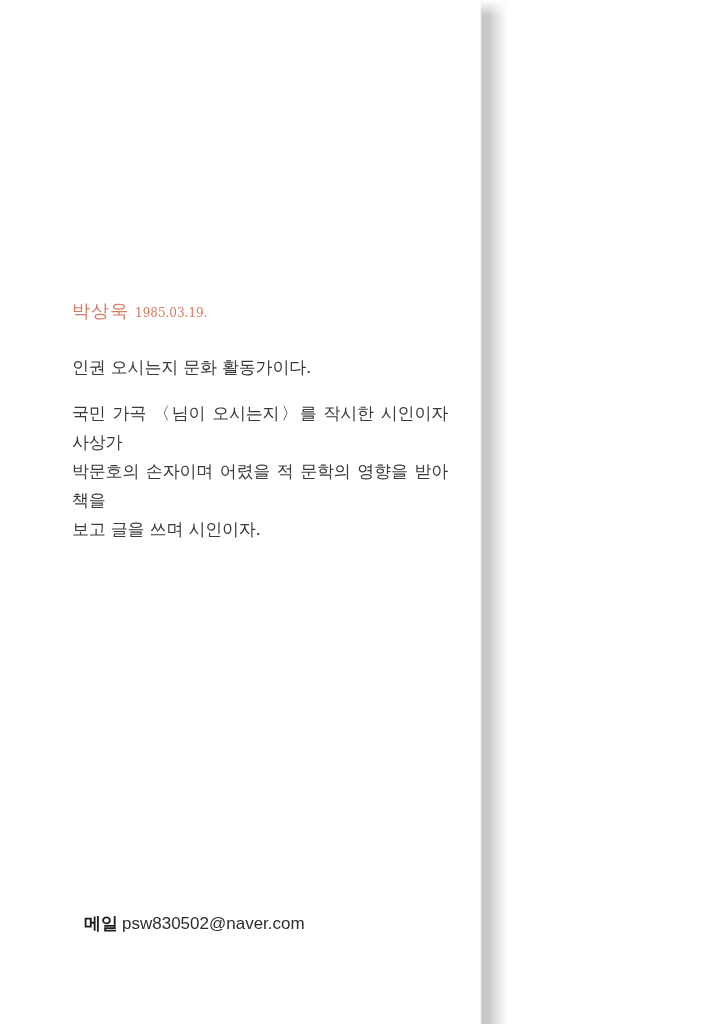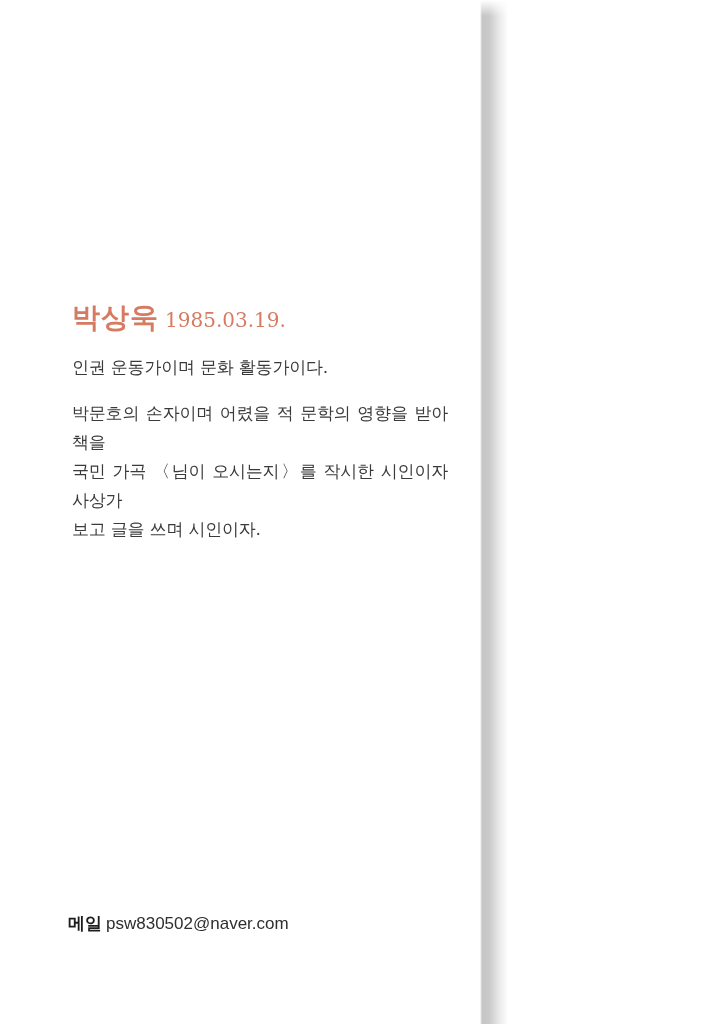--- a/index.html
+++ b/index.html
@@ -40,26 +40,25 @@
 
   
   .author-heading {
     position: absolute;
     left: 72px;
     top: 299px;
     color: #d67b62;
     white-space: nowrap;
   }
   .author-name {
-    font-size: 28px;
+    font-size: 18px;
     letter-spacing: 1px;
-    font-weight: bold;
   }
   .author-birthdate {
-    font-size: 20px;
+    font-size: 12px;
     margin-left: 6px;
   }
 
   
   .intro {
     position: absolute;
     left: 72px;
     top: 356px;
     width: 390px;
     font-size: 17px;
@@ -81,21 +80,21 @@
   .bio-line {
     text-align: justify;
   }
   .bio-line:not(:last-child) {
     text-align-last: justify;
   }
 
   
   .contact {
     position: absolute;
-    left: 68px;
+    left: 84px;
     top: 909px;
     font-family: "Liberation Sans", sans-serif;
     font-size: 17px;
     line-height: 30px;
     color: #2e2e2e;
   }
   .contact-line { white-space: nowrap; }
   .contact-label {
     font-weight: bold;
     color: #1d1d1d;
@@ -104,25 +103,25 @@
 </style>
 </head>
 <body>
 
 <div class="fold-shadow"></div>
 
 <div class="author-heading">
   <span class="author-name">박상욱</span><span class="author-birthdate">1985.03.19.</span>
 </div>
 
-<div class="intro">인권 운동가이며 문화 활동가이다.</div>
+<div class="intro">인권 오시는지 문화 활동가이다.</div>
 
 <div class="bio">
+  <div class="bio-line">국민 가곡 〈님이 오시는지〉를 작시한 시인이자 사상가</div>
   <div class="bio-line">박문호의 손자이며 어렸을 적 문학의 영향을 받아 책을</div>
-  <div class="bio-line">국민 가곡 〈님이 오시는지〉를 작시한 시인이자 사상가</div>
   <div class="bio-line">보고 글을 쓰며 시인이자.</div>
 </div>
 
 <div class="contact">
   <div class="contact-line">
     <span class="contact-label">메일</span><span class="contact-value">psw830502@naver.com</span>
   </div>
 </div>
 
 </body></html>

